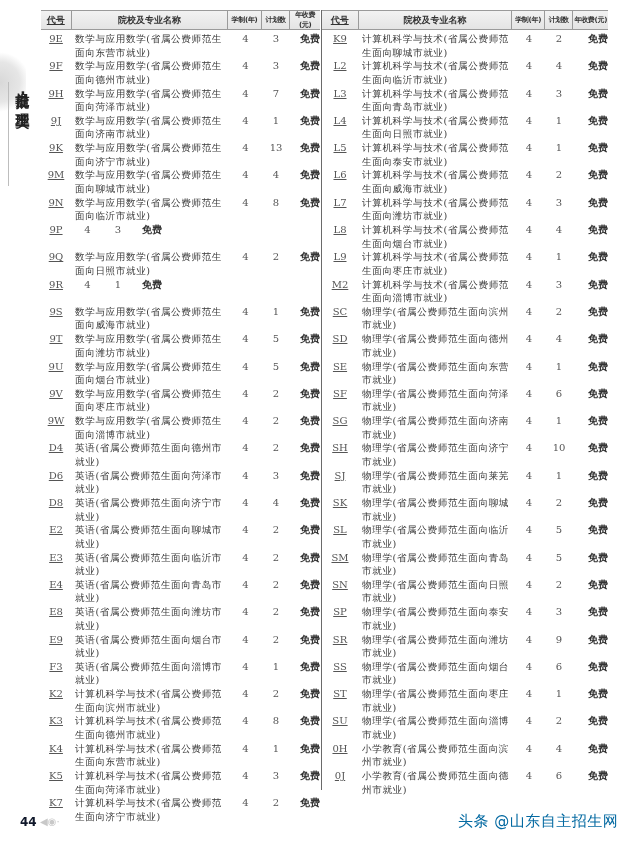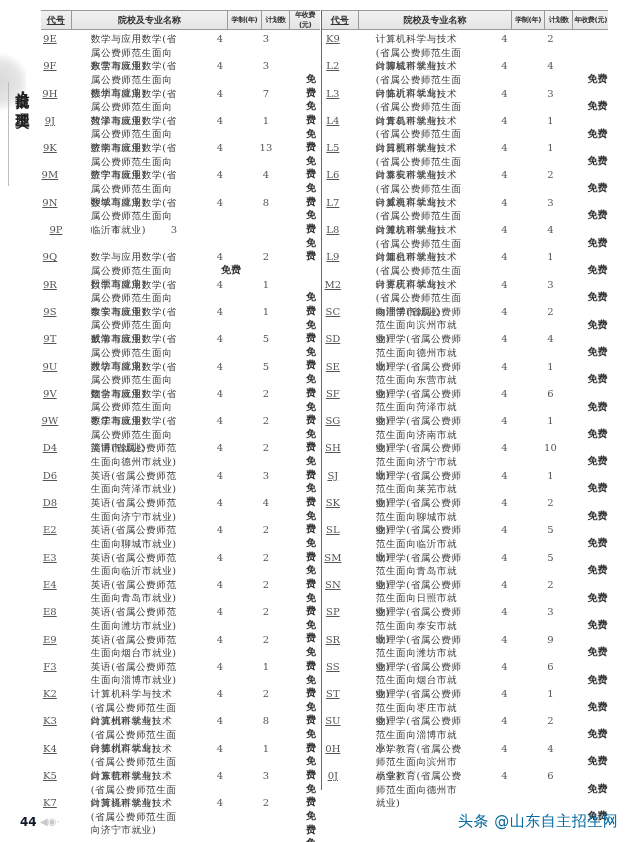--- a/index.html
+++ b/index.html
@@ -34,25 +34,25 @@
   .c-name { width:158px; }
   .c-years { width:33px; }
   .c-plan { width:28px; }
   .c-fee { width:30px; }
   .col-right .c-code { width:36px; }
   .col-right .c-name { width:155px; }
   .col-right .c-years { width:32px; }
   .col-right .c-plan { width:28px; }
   .col-right .c-fee { width:35px; }
   .rows { padding-top:2px; }
-  .row { display:flex; height:27.3px; font-size:10px; line-height:13.5px;gap:28px; }
+  .row { display:flex; height:27.3px; font-size:10px; line-height:13.5px; }
   .row .c-code { text-align:center; color:#555; font-size:10px; }
   .row .c-name { padding-left:4px; box-sizing:border-box; color:#3a3a3a; font-size:9.6px; letter-spacing:0.6px; }
   .row .c-years, .row .c-plan { text-align:center; color:#555; }
-  .row .c-fee { text-align:center; color:#333; font-weight:bold; font-size:10px;margin-top:40px; }
+  .row .c-fee { text-align:right; color:#333; font-weight:bold; font-size:10px; }
   .row.inst { height:16px; font-family:"DejaVu Sans", sans-serif; font-weight:bold; color:#222; }
   .row.inst .c-code { color:#222; font-size:10px; margin-left:-10px; width:46px; }
   .row.inst .c-name { color:#222; font-size:10px; letter-spacing:0; }
   .row.inst .c-plan { color:#222; font-size:10px; }
   .footer-page {
     position:absolute; left:20px; top:815px; font-family:"DejaVu Sans", sans-serif;
     font-weight:bold; font-size:12px; color:#0f172a;
   }
   .footer-deco { position:absolute; left:40px; top:816px; font-size:10px; color:#c8c8c8; font-family:"DejaVu Sans", sans-serif; }
   .watermark {
@@ -132,21 +132,20 @@
       </div>
       <div class="row">
         <div class="c-code">9Q</div>
         <div class="c-name">数学与应用数学(省属公费师范生面向日照市就业)</div>
         <div class="c-years">4</div>
         <div class="c-plan">2</div>
         <div class="c-fee">免费</div>
       </div>
       <div class="row">
         <div class="c-code">9R</div>
-        <div class="c-name">数学与应用数学(省属公费师范生面向泰安市就业)</div>
         <div class="c-years">4</div>
         <div class="c-plan">1</div>
         <div class="c-fee">免费</div>
       </div>
       <div class="row">
         <div class="c-code">9S</div>
         <div class="c-name">数学与应用数学(省属公费师范生面向威海市就业)</div>
         <div class="c-years">4</div>
         <div class="c-plan">1</div>
         <div class="c-fee">免费</div>

